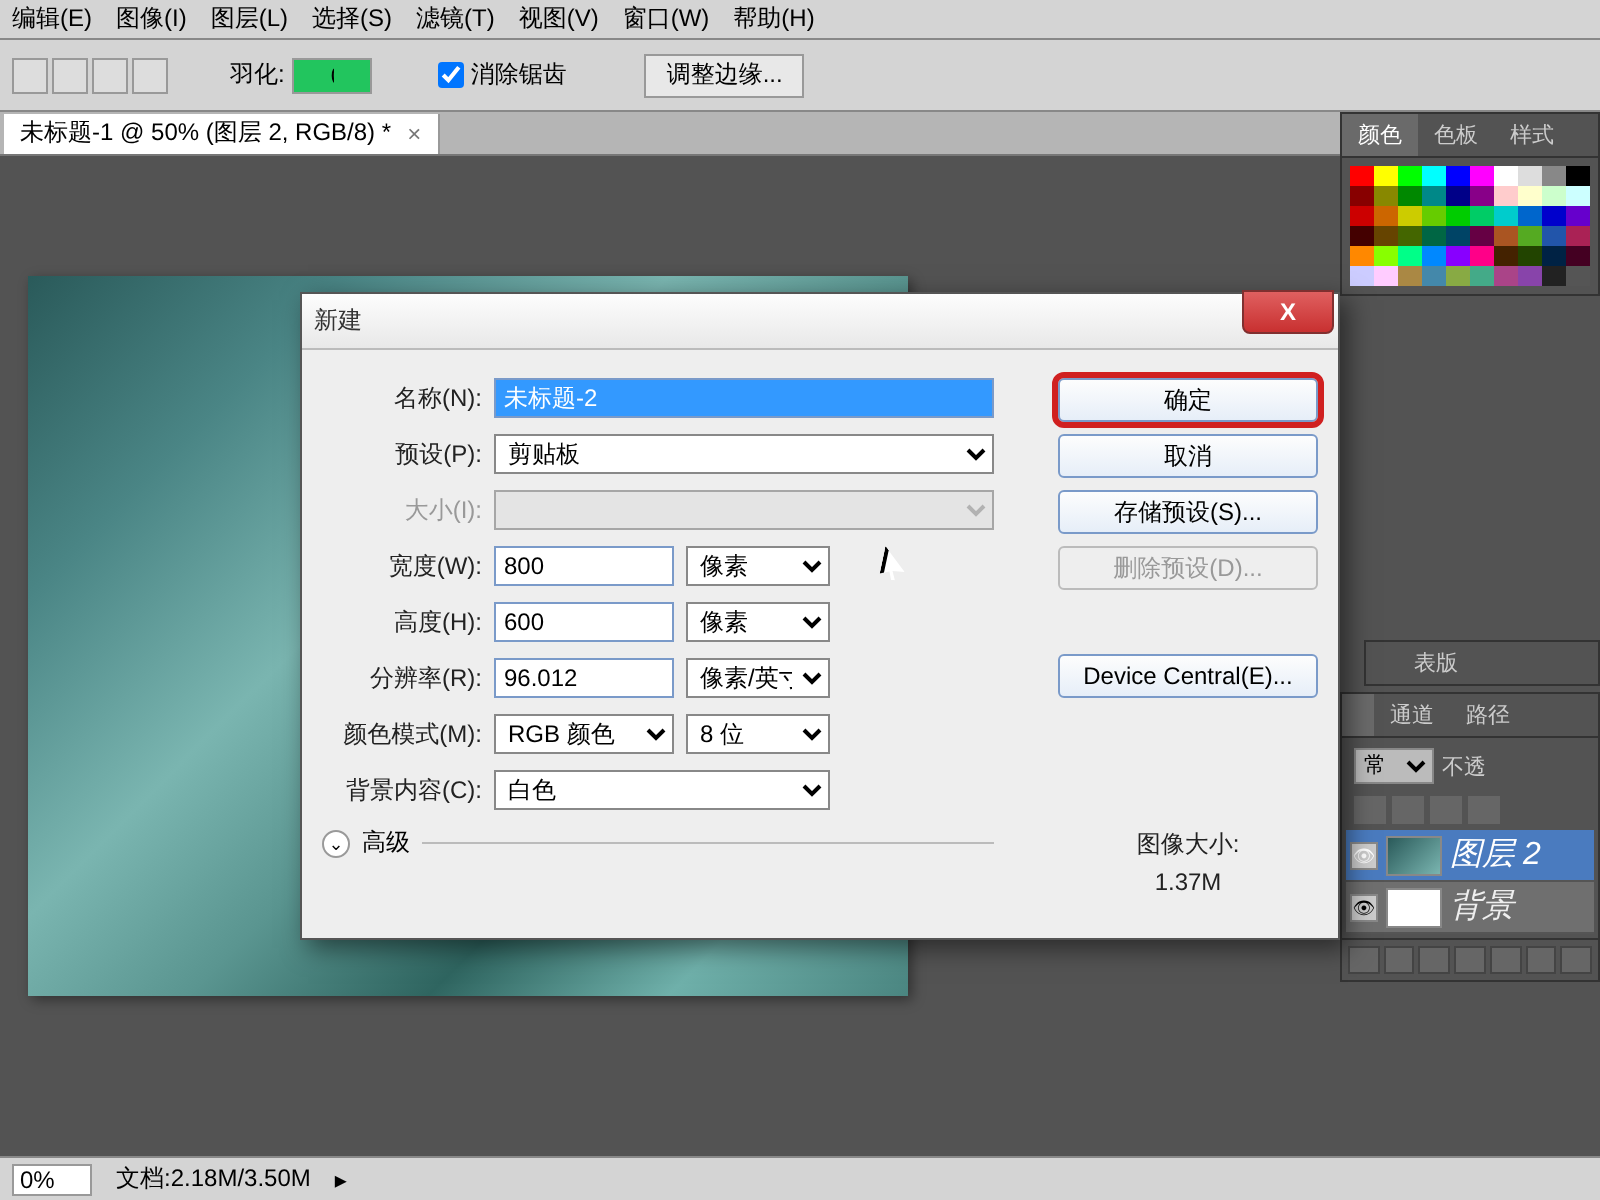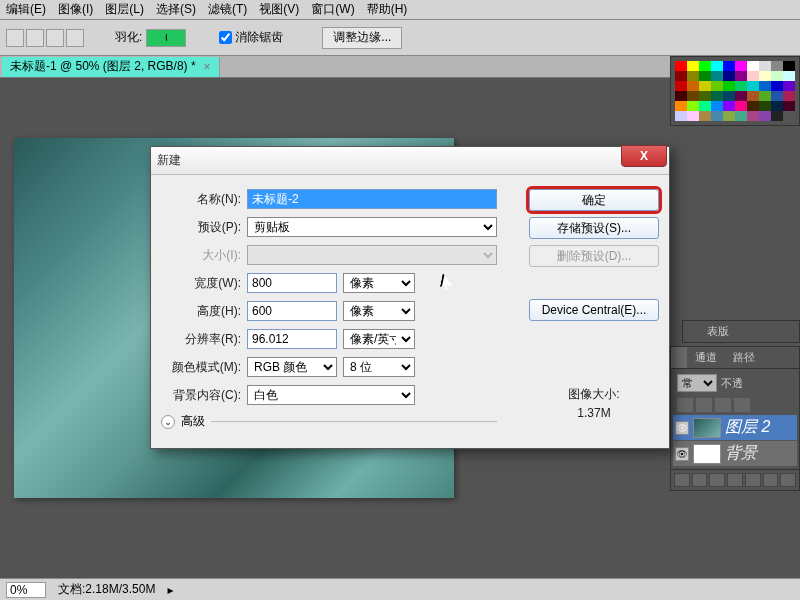--- a/index.html
+++ b/index.html
@@ -7,21 +7,21 @@
 .menubar{background:#d4d4d4;height:20px;display:flex;align-items:center;padding:0 6px;gap:12px;border-bottom:1px solid #888}
 .menubar span{cursor:default}
 .toolbar{background:#d4d4d4;height:36px;display:flex;align-items:center;padding:0 6px;gap:21px;border-bottom:1px solid #888}
 .tool-icons{display:flex;gap:2px}
 .tool-icons div{width:18px;height:18px;border:1px solid #999;background:#ddd}
 .feather{display:flex;align-items:center;gap:4px;margin-left:10px}
 .feather input{width:40px;height:18px;border:1px solid #999;background:#22c55e;padding:0 18px}
 .antialias{display:flex;align-items:center;gap:3px;margin-left:12px}
 .refine-btn{margin-left:18px;height:22px;padding:0 10px;border:1px solid #999;background:#e8e8e8}
 .doctab-row{background:#b5b5b5;height:22px;display:flex;align-items:center;border-bottom:1px solid #777}
-.doctab{background:#5eead4;height:20px;padding:0 8px;display:flex;align-items:center;gap:4px;border-right:1px solid #999;margin-left:2px}
+.doctab{background:#ffffff;height:20px;padding:0 8px;display:flex;align-items:center;gap:4px;border-right:1px solid #999;margin-left:2px}
 .doctab .x{color:#777;margin-left:4px}
 .workspace{position:absolute;top:78px;left:0;right:0;bottom:22px;background:#535353}
 .canvas{position:absolute;left:14px;top:60px;width:440px;height:360px;background:linear-gradient(135deg,#2a5a5a 0%,#4a8585 20%,#7ab5b0 40%,#5a9590 55%,#2f6560 70%,#6fb0aa 85%,#4a8580 100%);box-shadow:2px 2px 6px rgba(0,0,0,.4)}
 
 .panels{position:absolute;right:0;top:56px;width:130px;display:flex;flex-direction:column;gap:0}
 .panel{background:#535353;border:1px solid #333;margin-bottom:1px}
 .panel-tabs{display:flex;background:#535353;border-bottom:1px solid #333}
 .panel-tab{padding:3px 8px;color:#ccc;font-size:11px;background:#535353}
 .panel-tab.active{background:#6a6a6a;color:#fff}
 
@@ -115,20 +115,25 @@
     <span class="x">×</span>
   </div>
 </div>
 
 <div class="workspace">
   <div class="canvas"></div>
 </div>
 
 <div class="panels">
   <div class="panel">
+    <div class="panel-tabs">
+      <div class="panel-tab active">颜色</div>
+      <div class="panel-tab">色板</div>
+      <div class="panel-tab">样式</div>
+    </div>
     <div class="swatches" id="swatch-grid">
         <div style="background: rgb(255, 0, 0);"></div>
         <div style="background: rgb(255, 255, 0);"></div>
         <div style="background: rgb(0, 255, 0);"></div>
         <div style="background: rgb(0, 255, 255);"></div>
         <div style="background: rgb(0, 0, 255);"></div>
         <div style="background: rgb(255, 0, 255);"></div>
         <div style="background: rgb(255, 255, 255);"></div>
         <div style="background: rgb(221, 221, 221);"></div>
         <div style="background: rgb(136, 136, 136);"></div>
@@ -285,20 +290,21 @@
         <select style="width:168px"><option>白色</option></select>
       </div>
       <div class="adv-row">
         <div class="chev">⌄</div>
         <span>高级</span>
         <div class="line"></div>
       </div>
     </div>
     <div class="btn-col">
       <button class="dlg-btn hl">确定</button>
+      <button class="dlg-btn">取消</button>
       <button class="dlg-btn">存储预设(S)...</button>
       <button class="dlg-btn dis">删除预设(D)...</button>
       <div style="height:20px"></div>
       <button class="dlg-btn">Device Central(E)...</button>
       <div class="img-size">
         <div>图像大小:</div>
         <div>1.37M</div>
       </div>
     </div>
   </div>

